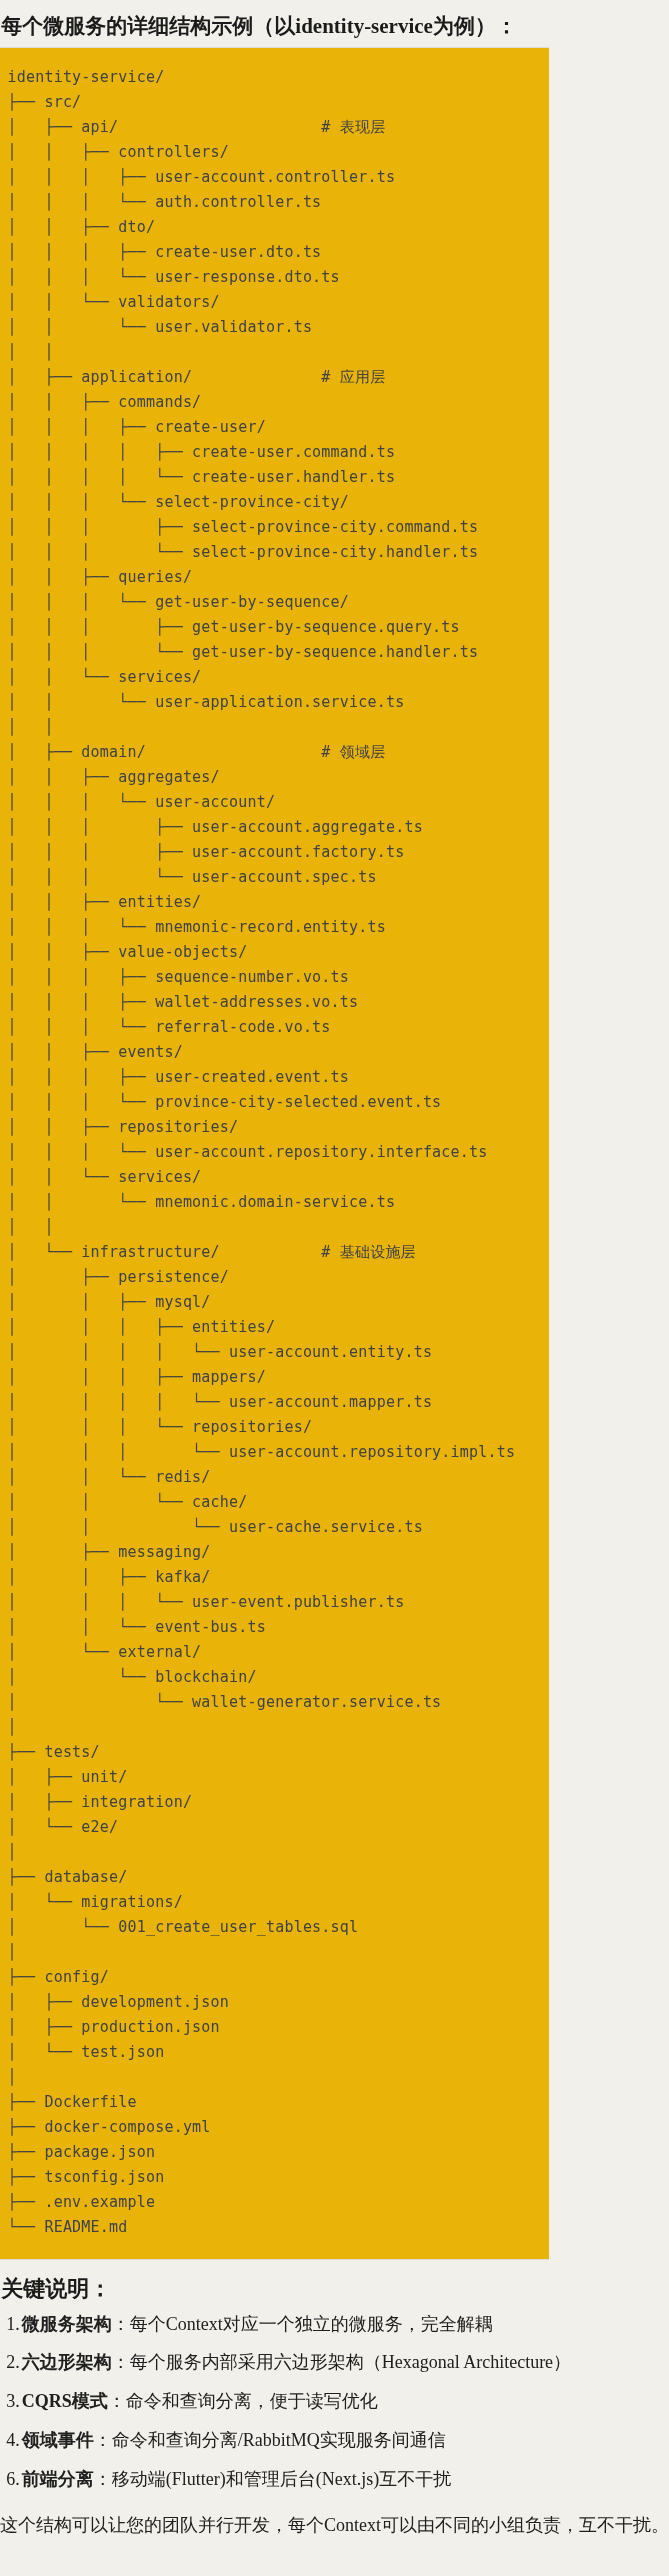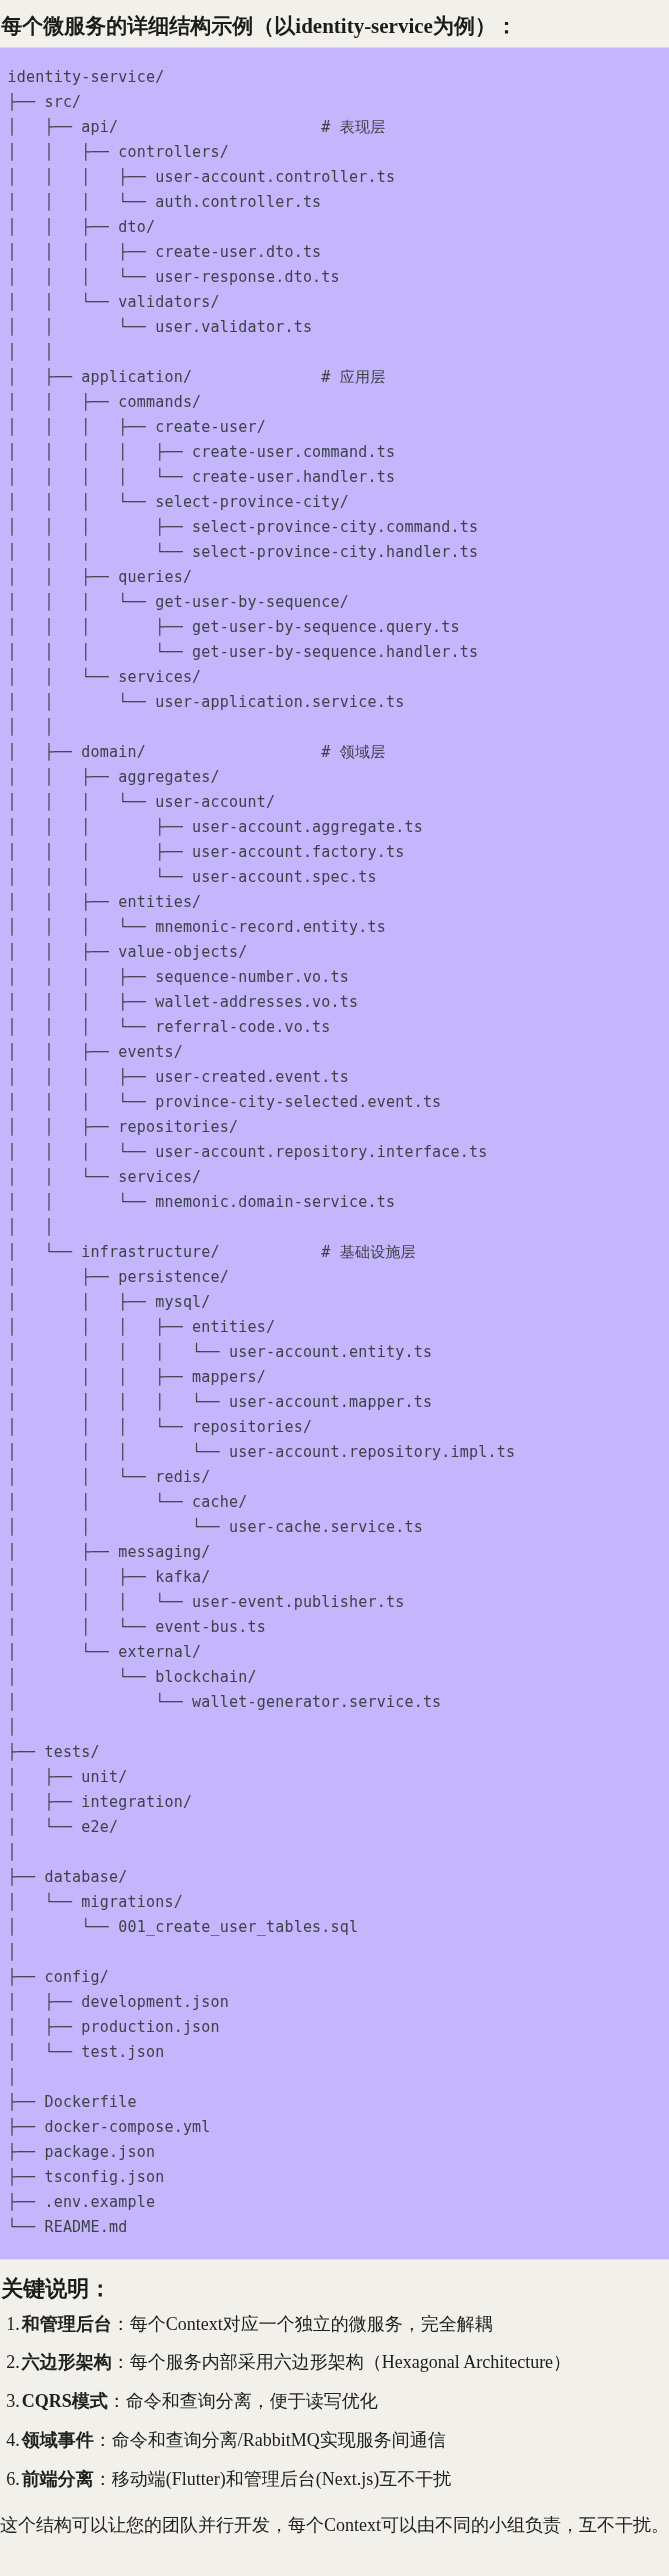--- a/index.html
+++ b/index.html
@@ -9,33 +9,33 @@
   body {
     width: 669px;
     height: 2576px;
     background: #F2F0EA;
     color: #202020;
     font-family: "Liberation Serif", serif;
     overflow: hidden;
     box-sizing: border-box;
   }
   .doc {
-    width: 669px;
+    width: 549px;
   }
   .page-title {
     margin: 15px 0 9.4px 1.3px;
     font-size: 21px;
     line-height: 1.1;
     font-weight: 700;
     color: #1b1b1b;
     font-family: "Liberation Serif", serif;
     white-space: nowrap;
   }
   .code-block {
-    background: #c4b5fd;
+    background: #eab308;
     border-top: 1.3px solid #DCDBD4;
     border-bottom: 1.3px solid #DCDBD4;
     padding: 16.3px 5px 19px 7.5px;
     box-sizing: border-box;
   }
   .code-block pre {
     margin: 0;
     font-family: "DejaVu Sans Mono", "Liberation Mono", monospace;
     font-size: 15px;
     line-height: 25px;
@@ -168,21 +168,21 @@
 ├── tsconfig.json
 ├── .env.example
 └── README.md</pre>
   </div>
 
   <div class="notes">
     <h2 class="notes-heading">关键说明：</h2>
 
     <div id="key-notes-list">
   <div class="note-item">
-    <span class="note-number">1.</span><span class="note-label">和管理后台</span><span class="note-text">：每个Context对应一个独立的微服务，完全解耦</span>
+    <span class="note-number">1.</span><span class="note-label">微服务架构</span><span class="note-text">：每个Context对应一个独立的微服务，完全解耦</span>
   </div>
 
   <div class="note-item">
     <span class="note-number">2.</span><span class="note-label">六边形架构</span><span class="note-text">：每个服务内部采用六边形架构（Hexagonal Architecture）</span>
   </div>
 
   <div class="note-item">
     <span class="note-number">3.</span><span class="note-label">CQRS模式</span><span class="note-text">：命令和查询分离，便于读写优化</span>
   </div>
 

